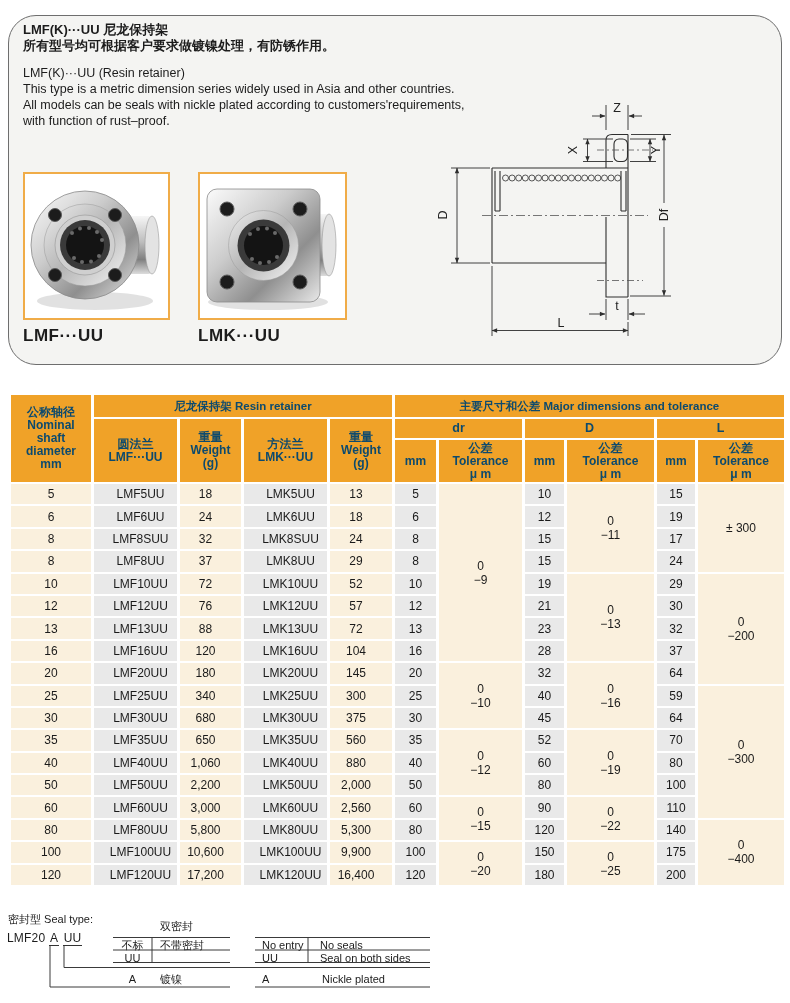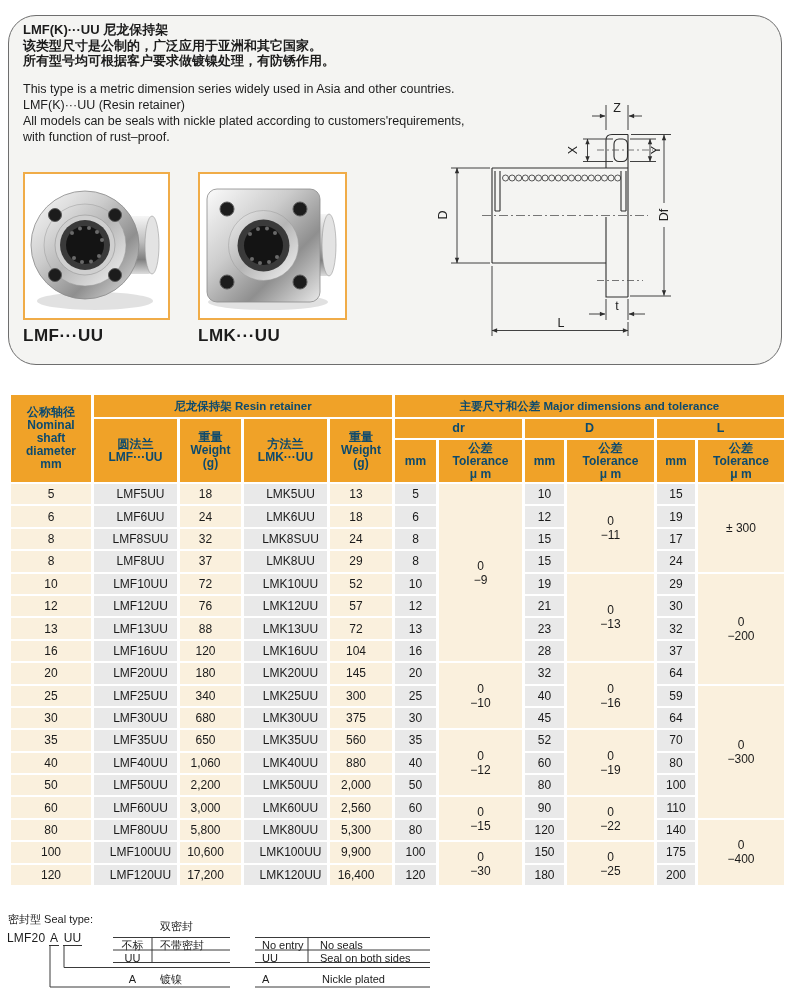--- a/index.html
+++ b/index.html
@@ -62,25 +62,24 @@
 </style>
 </head>
 <body>
 
 <div class="page">
 
   <div class="panel"></div>
 
   <div class="intro">
     <div class="zh">LMF(K)···UU 尼龙保持架</div>
-    <div class="zh">该类型尺寸是公制的，广泛应用于亚洲和其它国家。</div>
     <div class="zh">所有型号均可根据客户要求做镀镍处理，有防锈作用。</div>
     <div class="en-block">
+      <div class="en">LMF(K)···UU (Resin retainer)</div>
       <div class="en">This type is a metric dimension series widely used in Asia and other countries.</div>
-      <div class="en">LMF(K)···UU (Resin retainer)</div>
       <div class="en">All models can be seals with nickle plated according to customers'requirements,</div>
       <div class="en">with function of rust–proof.</div>
     </div>
   </div>
 
   <div class="product p1">
     <svg viewBox="0 0 143 144">
       <defs>
         <linearGradient id="mt1" x1="0" y1="0" x2="1" y2="1">
           <stop offset="0" stop-color="#fbfbfb"></stop>
@@ -456,21 +455,21 @@
           <td class="bg-gray">140</td>
           <td class="bg-cream tol" rowspan="3"><div>0</div><div>−400</div></td>
         </tr>
         <tr>
           <td class="bg-cream">100</td>
           <td class="bg-gray model">LMF100UU</td>
           <td class="bg-cream wt">10,600</td>
           <td class="bg-gray model">LMK100UU</td>
           <td class="bg-cream wt">9,900</td>
           <td class="bg-gray">100</td>
-          <td class="bg-cream tol" rowspan="2"><div>0</div><div>−30</div></td>
+          <td class="bg-cream tol" rowspan="2"><div>0</div><div>−20</div></td>
           <td class="bg-gray">150</td>
           <td class="bg-cream tol" rowspan="2"><div>0</div><div>−25</div></td>
           <td class="bg-gray">175</td>
         </tr>
         <tr>
           <td class="bg-cream">120</td>
           <td class="bg-gray model">LMF120UU</td>
           <td class="bg-cream wt">17,200</td>
           <td class="bg-gray model">LMK120UU</td>
           <td class="bg-cream wt">16,400</td>

